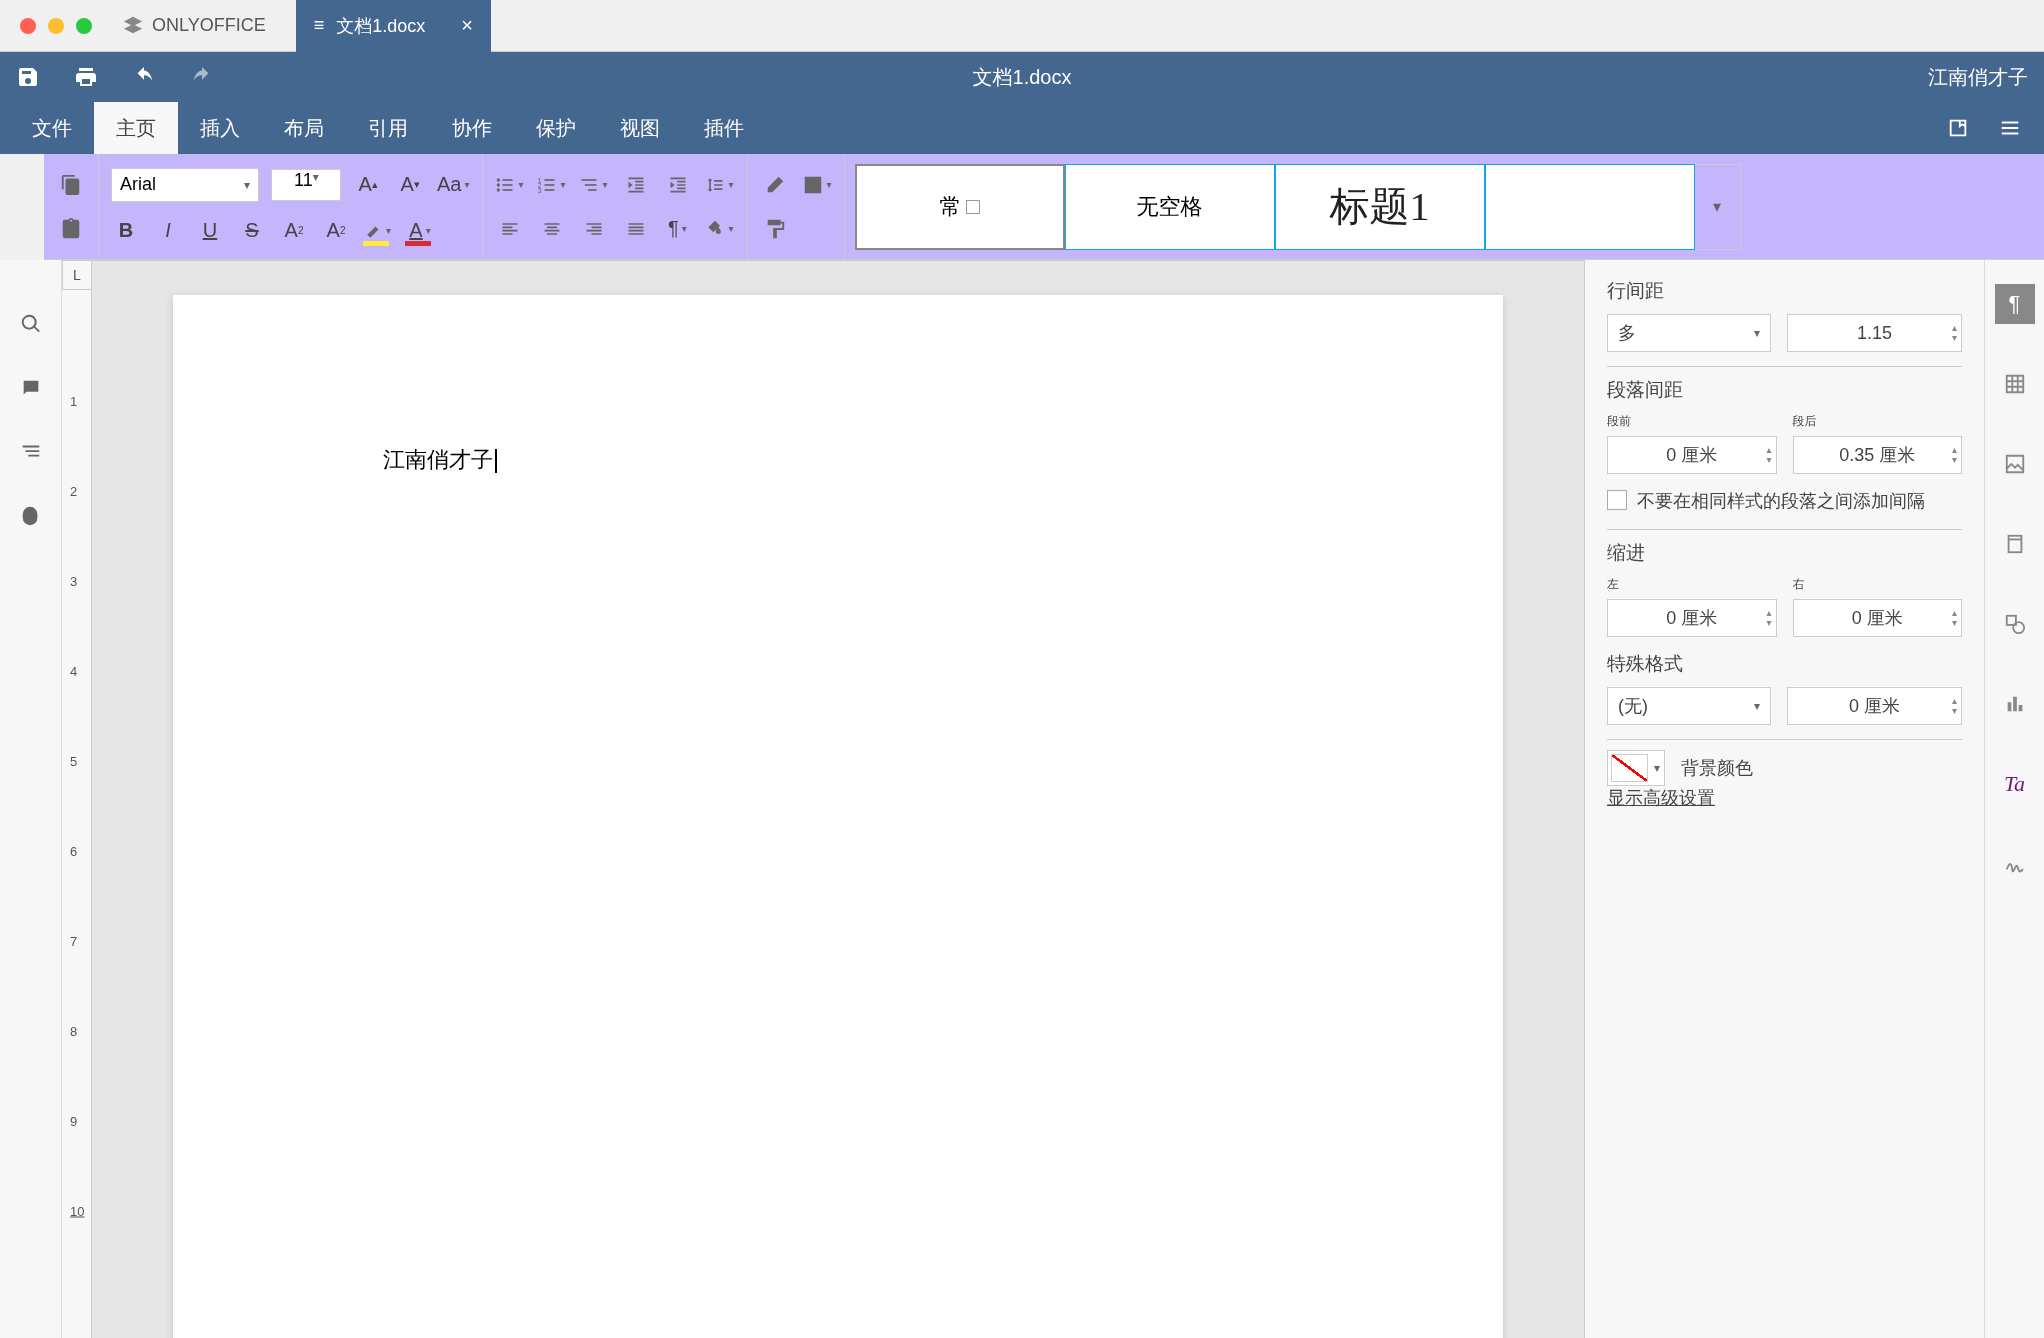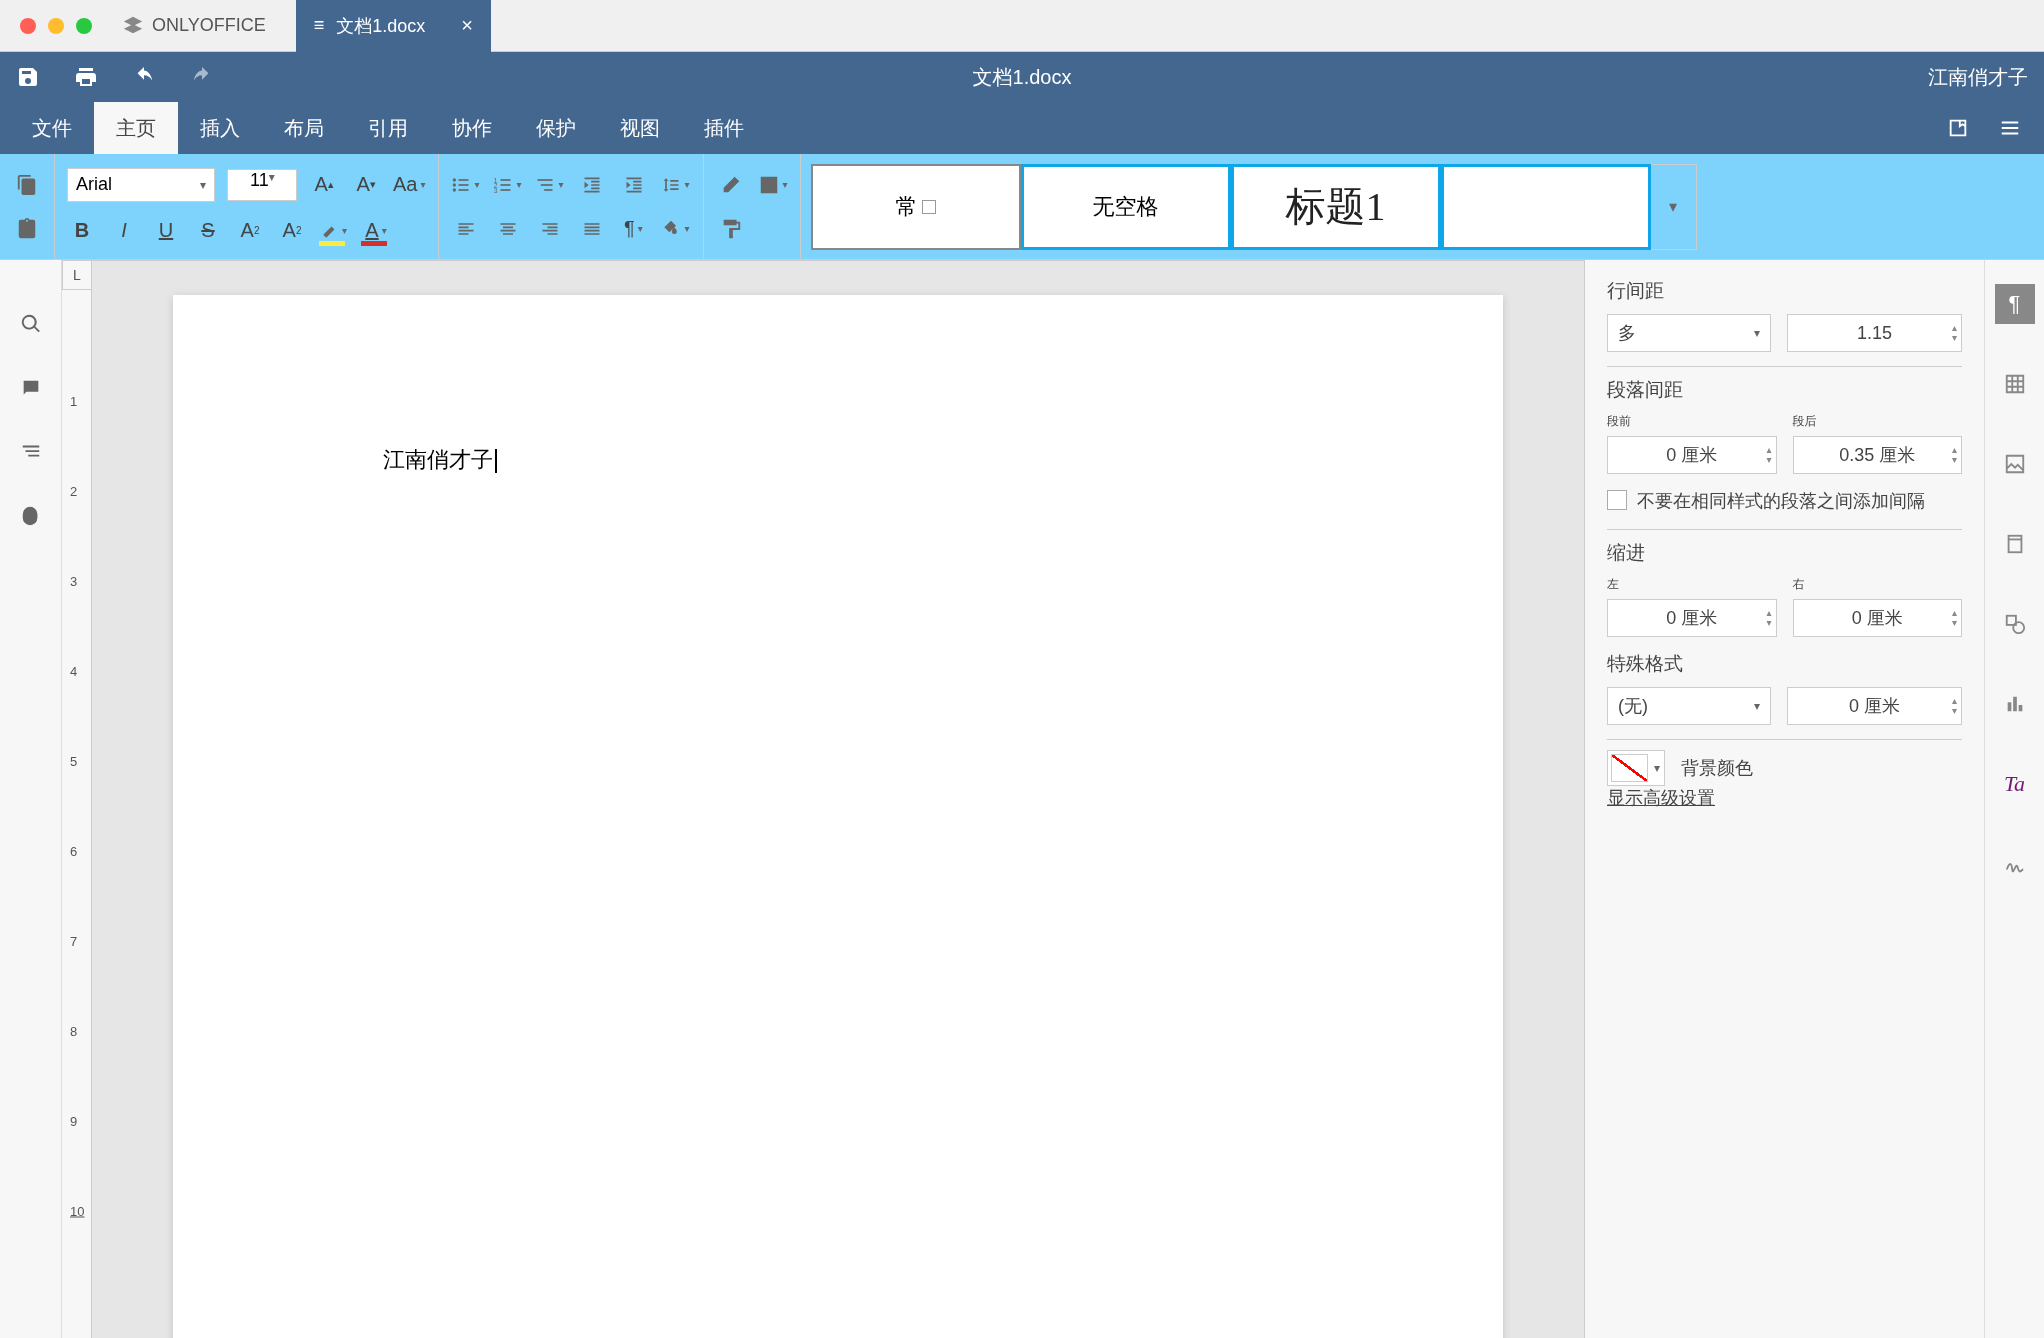--- a/index.html
+++ b/index.html
@@ -26,32 +26,32 @@
 .ico { width: 24px; height: 24px; display: inline-flex; align-items: center; justify-content: center; }
 
 
 .menubar { height: 52px; background: #446790; display: flex; align-items: stretch; color: #fff; padding-left: 10px; }
 .menubar .item { padding: 0 22px; display: flex; align-items: center; font-size: 20px; cursor: pointer; }
 .menubar .item.active { background: #f7f7f7; color: #444; }
 .menubar .spacer { flex: 1; }
 .menubar .right-icons { display: flex; align-items: center; gap: 28px; padding-right: 22px; }
 
 
-.ribbon { height: 106px; background: #7dd3fc; display: flex; align-items: center; border-bottom: 1px solid #ccc; }
+.ribbon { height: 106px; background: #c4b5fd; display: flex; align-items: center; border-bottom: 1px solid #ccc; margin-left: 44px; }
 .ribbon-col { display: flex; flex-direction: column; justify-content: center; gap: 14px; padding: 0 12px; height: 100%; }
 .ribbon-col.sep { border-right: 1px solid #ccc; }
 .ribbon-row { display: flex; align-items: center; gap: 12px; }
 .font-sel { width: 148px; height: 34px; border: 1px solid #ccc; background: #fff; display: flex; align-items: center; padding: 0 8px; font-size: 18px; }
 .font-sel .chev { margin-left: auto; font-size: 12px; color: #666; }
 .size-sel { width: 70px; height: 32px; border: 1px solid #ccc; background: #fff; display: flex; align-items: flex-start; padding: 0 22px; font-size: 18px; }
 .size-sel .chev { margin-left: auto; font-size: 12px; color: #666; }
 .tbtn { min-width: 30px; height: 30px; display: flex; align-items: center; justify-content: center; font-size: 20px; color: #444; cursor: pointer; }
 .tbtn.dd::after { content: "▾"; font-size: 10px; margin-left: 3px; color: #666; }
 .style-gallery { display: flex; align-items: center; height: 90px; margin-left: 10px; }
-.style-box { width: 210px; height: 86px; border: 3px solid #0ea5e9; background: #fff; display: flex; align-items: center; justify-content: center; font-size: 22px; }
+.style-box { width: 210px; height: 86px; border: 1px solid #0ea5e9; background: #fff; display: flex; align-items: center; justify-content: center; font-size: 22px; }
 .style-box.sel { border: 2px solid #888; }
 .style-box.heading { font-size: 40px; font-weight: 500; color: #222; font-family: Liberation Serif, serif; }
 .style-expand { width: 46px; height: 86px; border: 1px solid #ccc; border-left: none; display: flex; align-items: center; justify-content: center; font-size: 16px; color: #666; }
 
 
 .main { display: flex; height: calc(1338px - 52px - 50px - 52px - 106px); }
 .leftbar { width: 62px; background: #f7f7f7; border-right: 1px solid #ddd; display: flex; flex-direction: column; align-items: center; gap: 36px; padding-top: 50px; }
 .leftbar .lb { width: 28px; height: 28px; display: flex; align-items: center; justify-content: center; color: #666; font-size: 22px; cursor: pointer; }
 
 .doc-area { flex: 1; background: #e6e6e6; display: flex; flex-direction: column; position: relative; overflow: hidden; }

